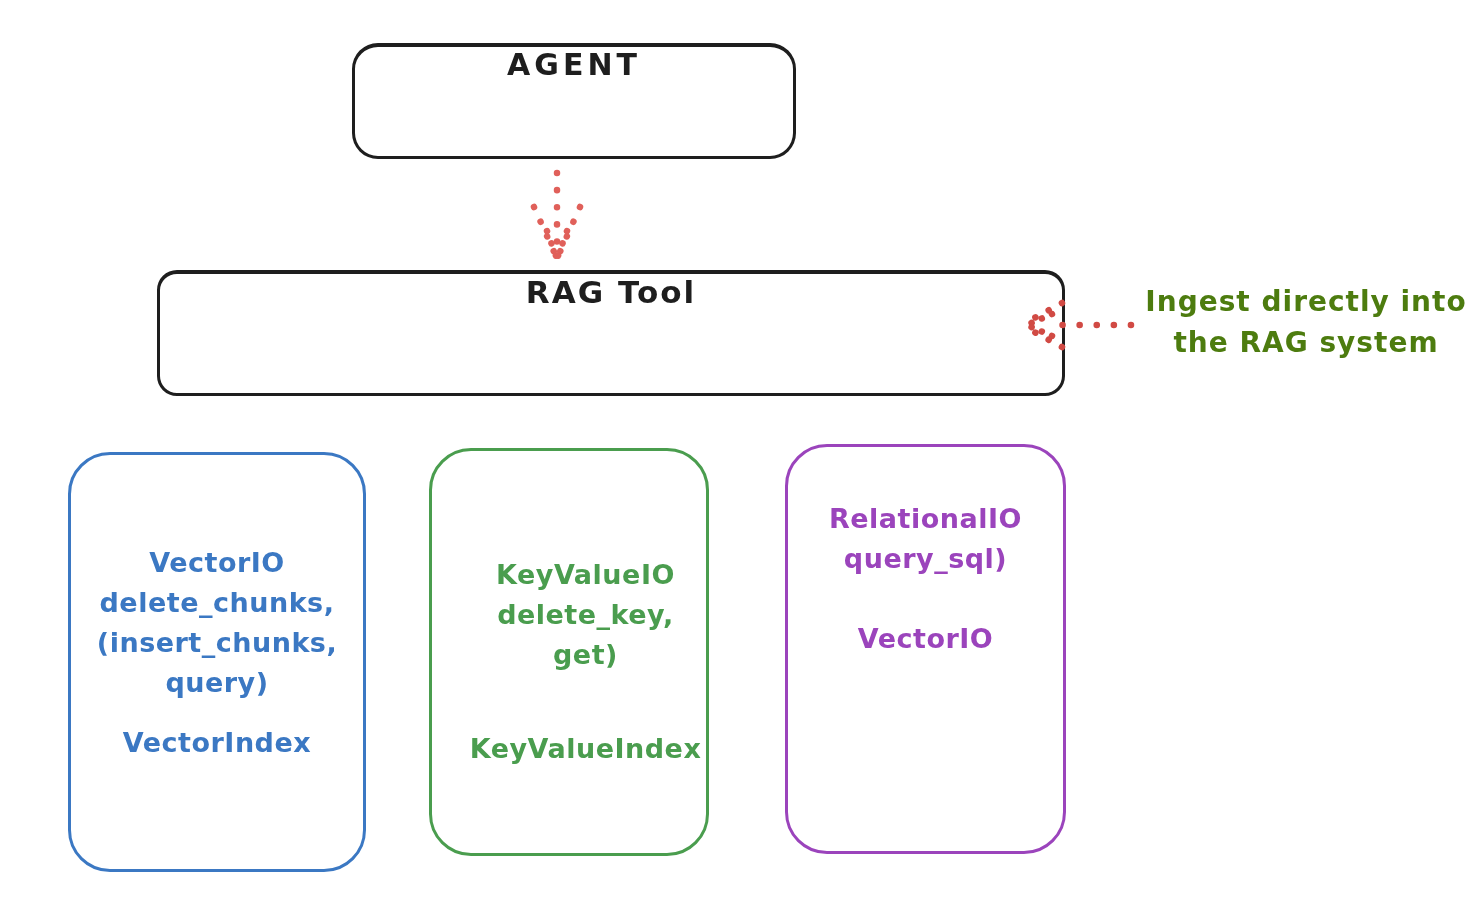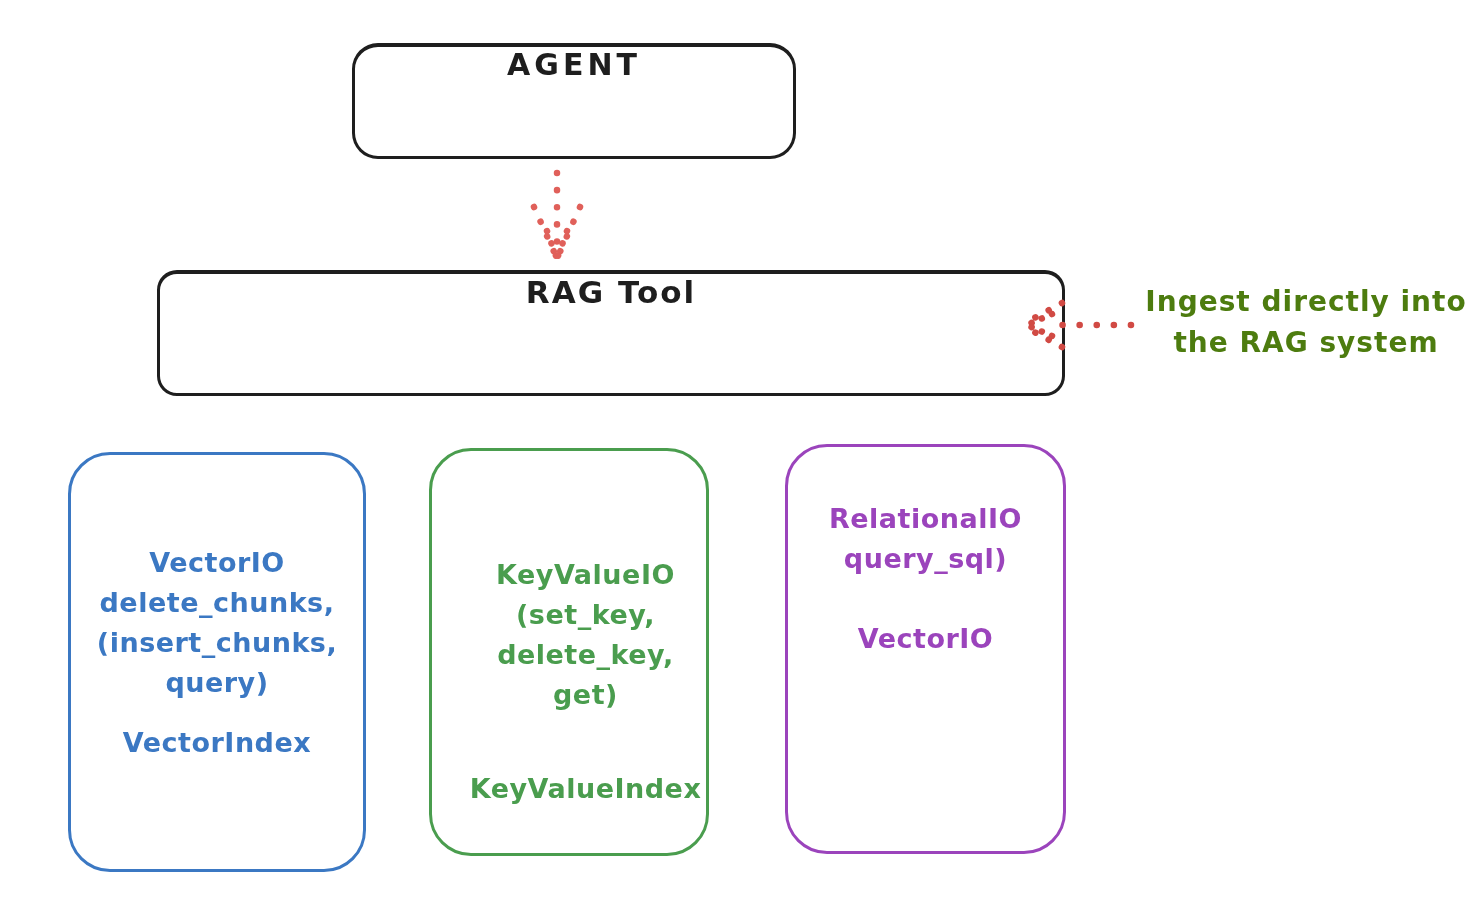--- a/index.html
+++ b/index.html
@@ -133,21 +133,20 @@
       <div>delete_chunks,</div>
       <div>(insert_chunks,</div>
       <div>query)</div>
     </div>
     <div class="card-index">VectorIndex</div>
   </div>
 
   <div class="card card-green">
     <div class="card-title">
       <div>KeyValueIO</div>
-      <div>(set_key,</div>
       <div>delete_key, get)</div>
     </div>
     <div class="card-index">KeyValueIndex</div>
   </div>
 
   <div class="card card-purple">
     <div class="card-title">
       <div>RelationalIO</div>
       <div>query_sql)</div>
     </div>

